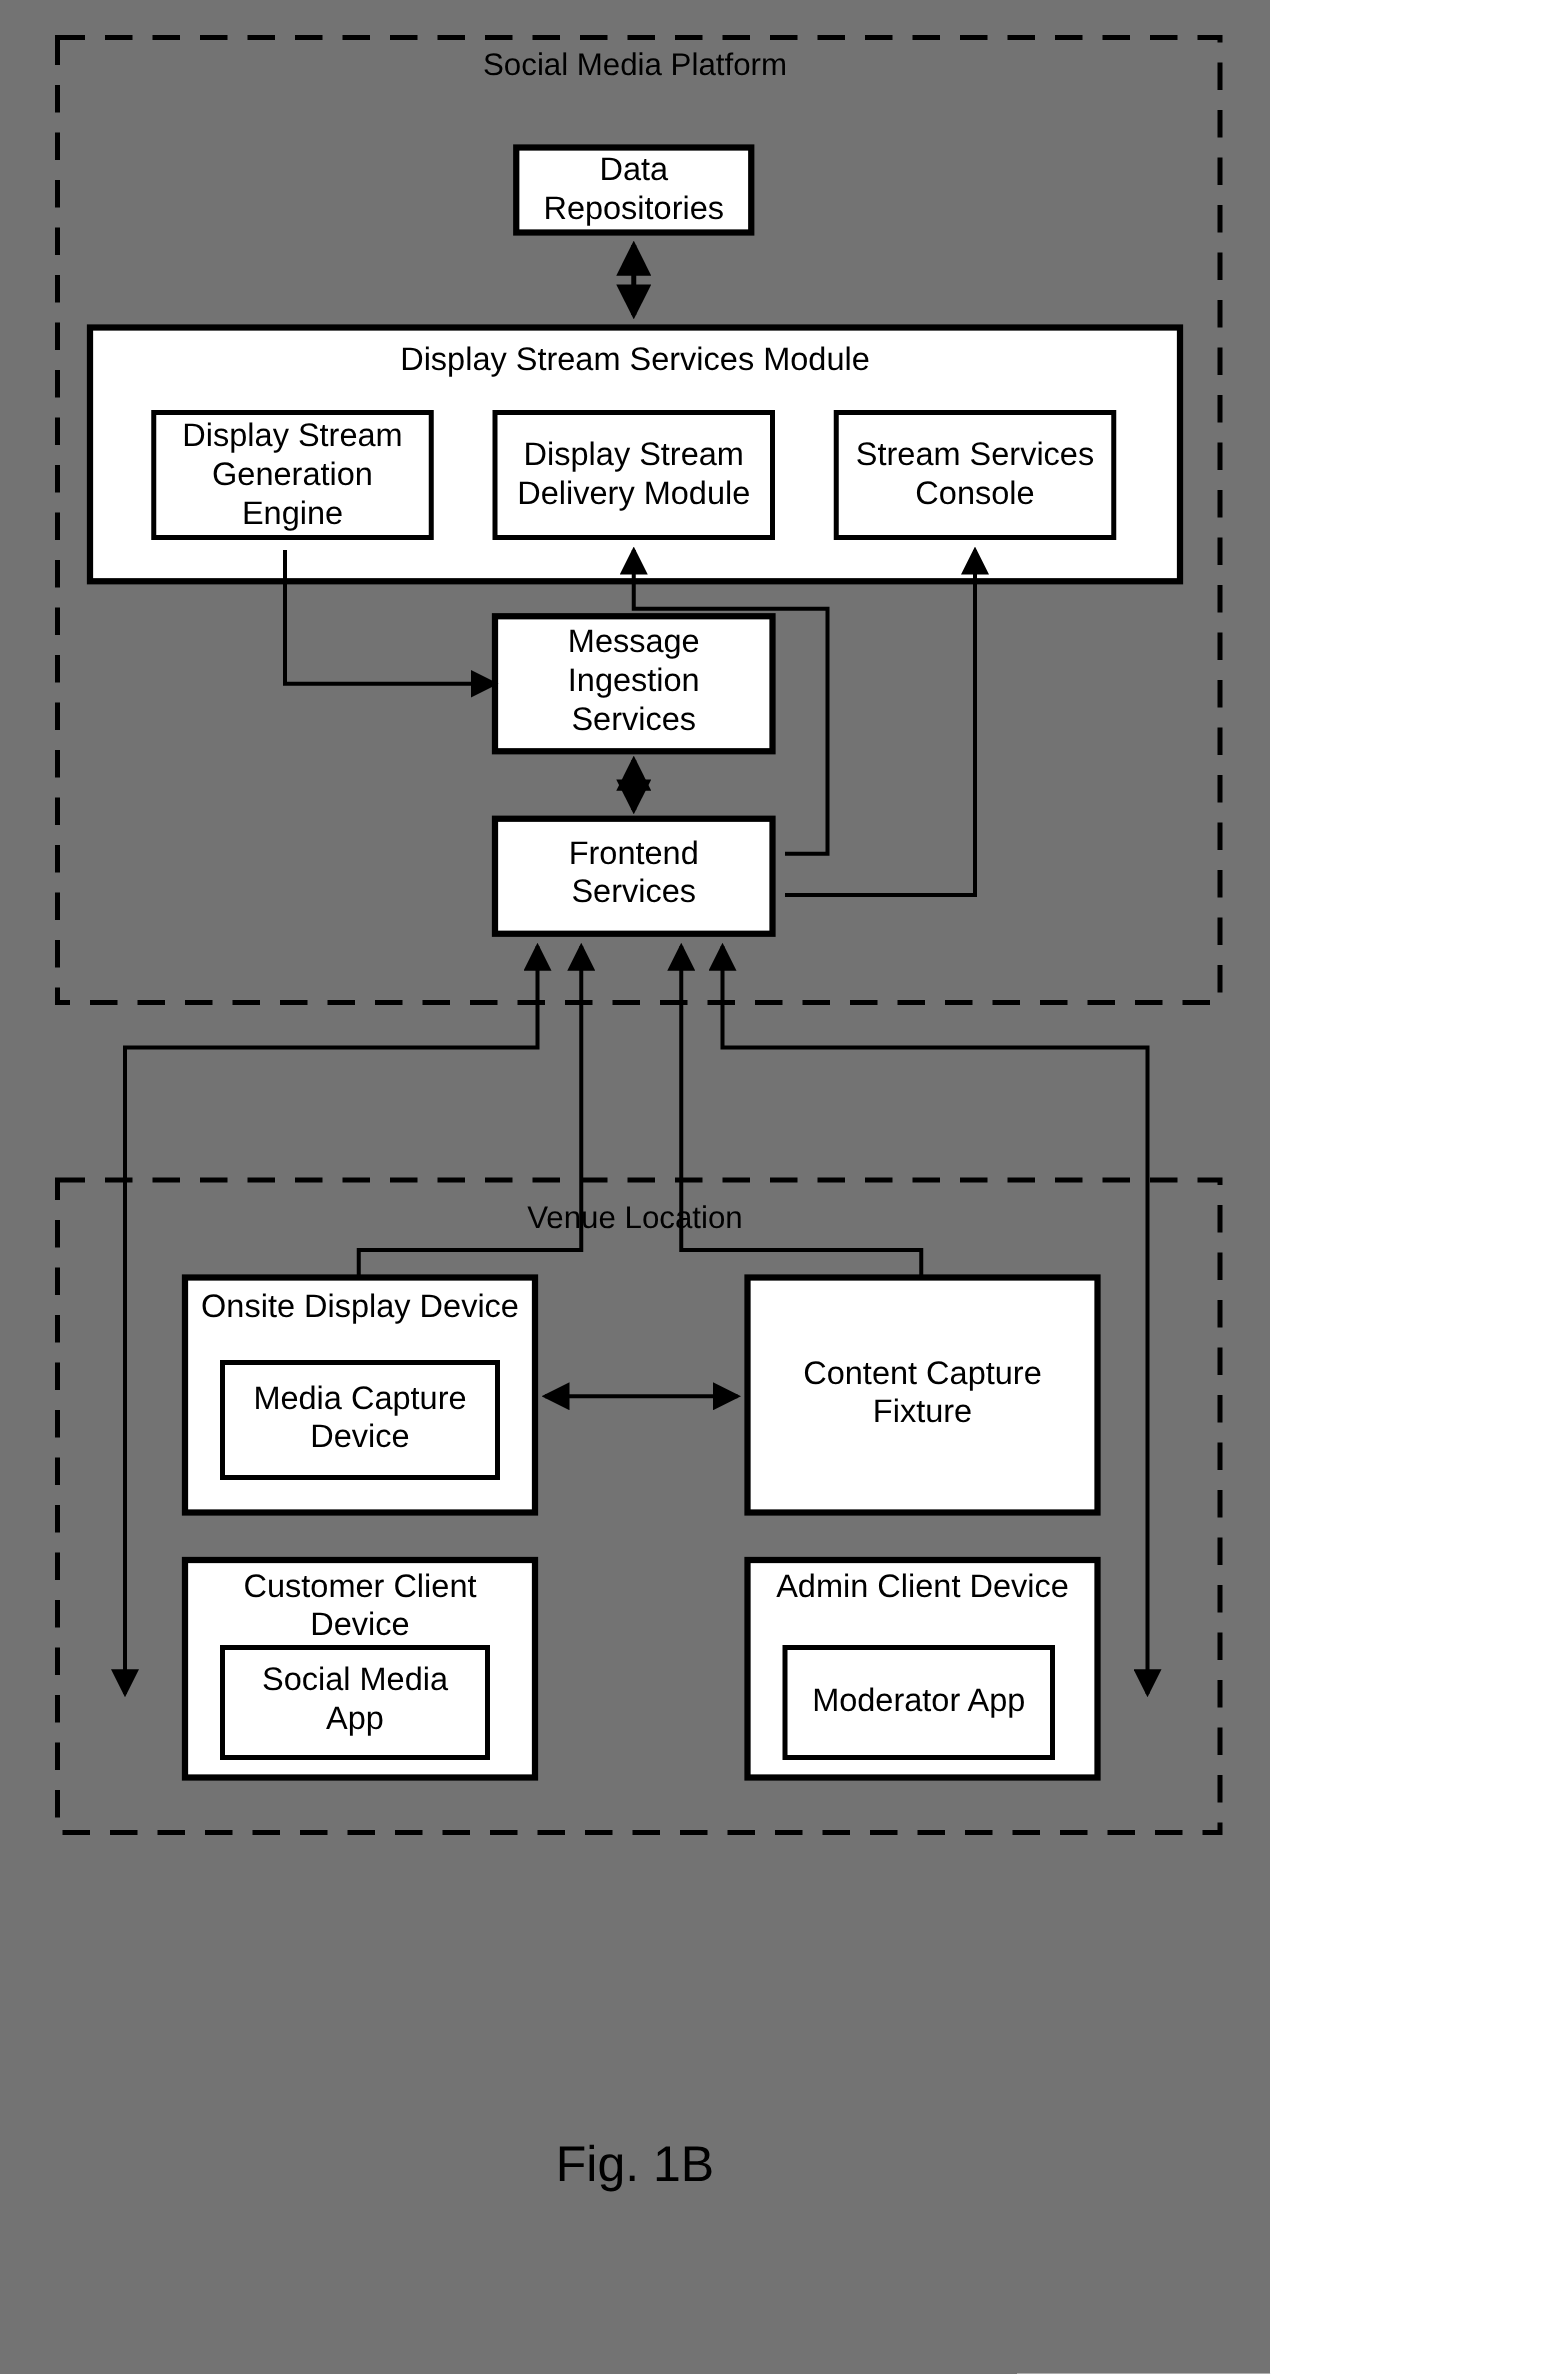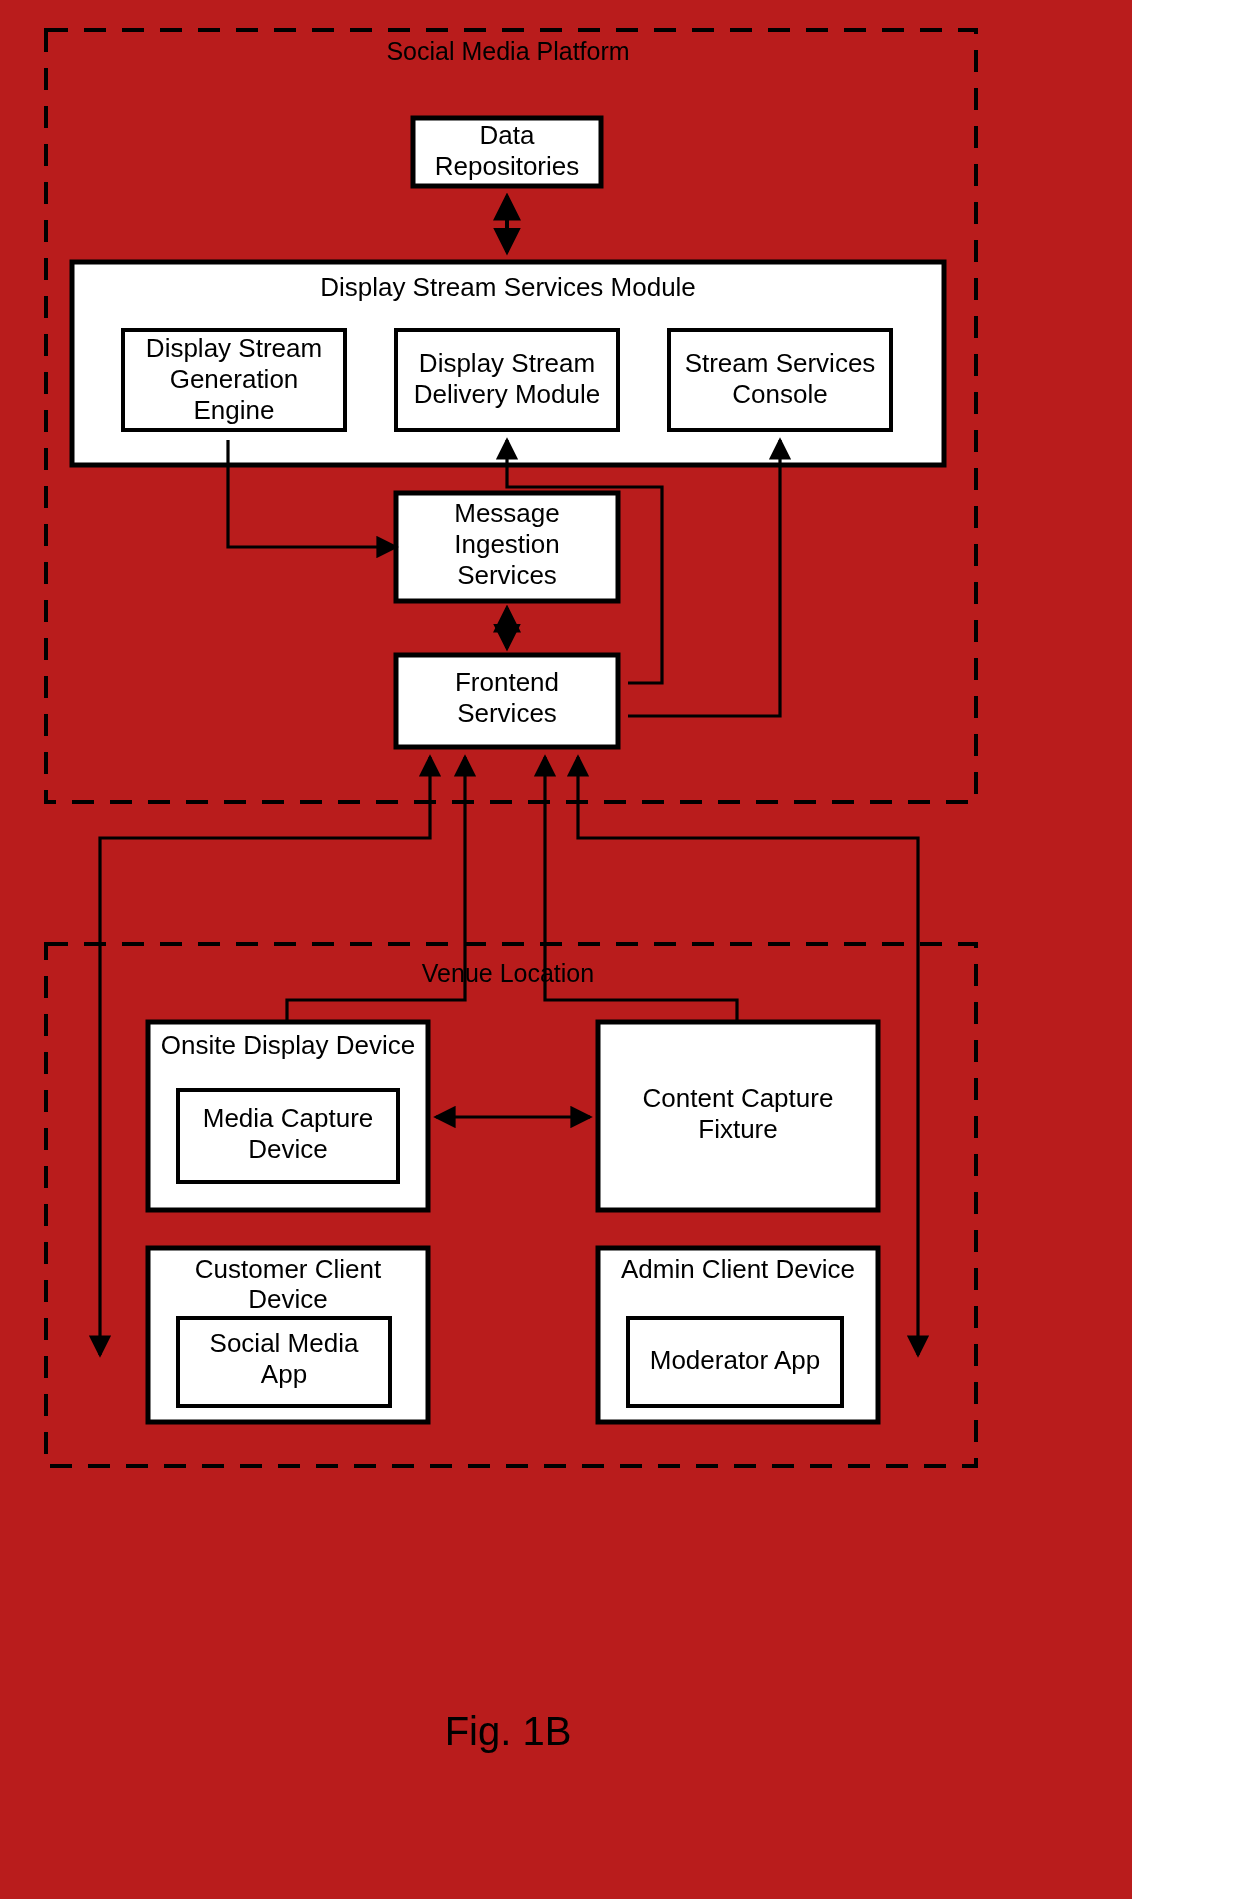--- a/index.html
+++ b/index.html
@@ -2,23 +2,23 @@
 <html><head>
 <meta charset="utf-8">
 <style>
   html, body {
     margin: 0;
     padding: 0;
     background: #ffffff;
   }
   #page {
     position: relative;
-    width: 1132px;
+    width: 1016px;
     height: 1899px;
-    background: #b91c1c;
+    background: #737373;
     font-family: "Liberation Sans", sans-serif;
     overflow: hidden;
   }
   svg.diagram {
     position: absolute;
     top: 0;
     left: 0;
     width: 1240px;
     height: 1899px;
   }

